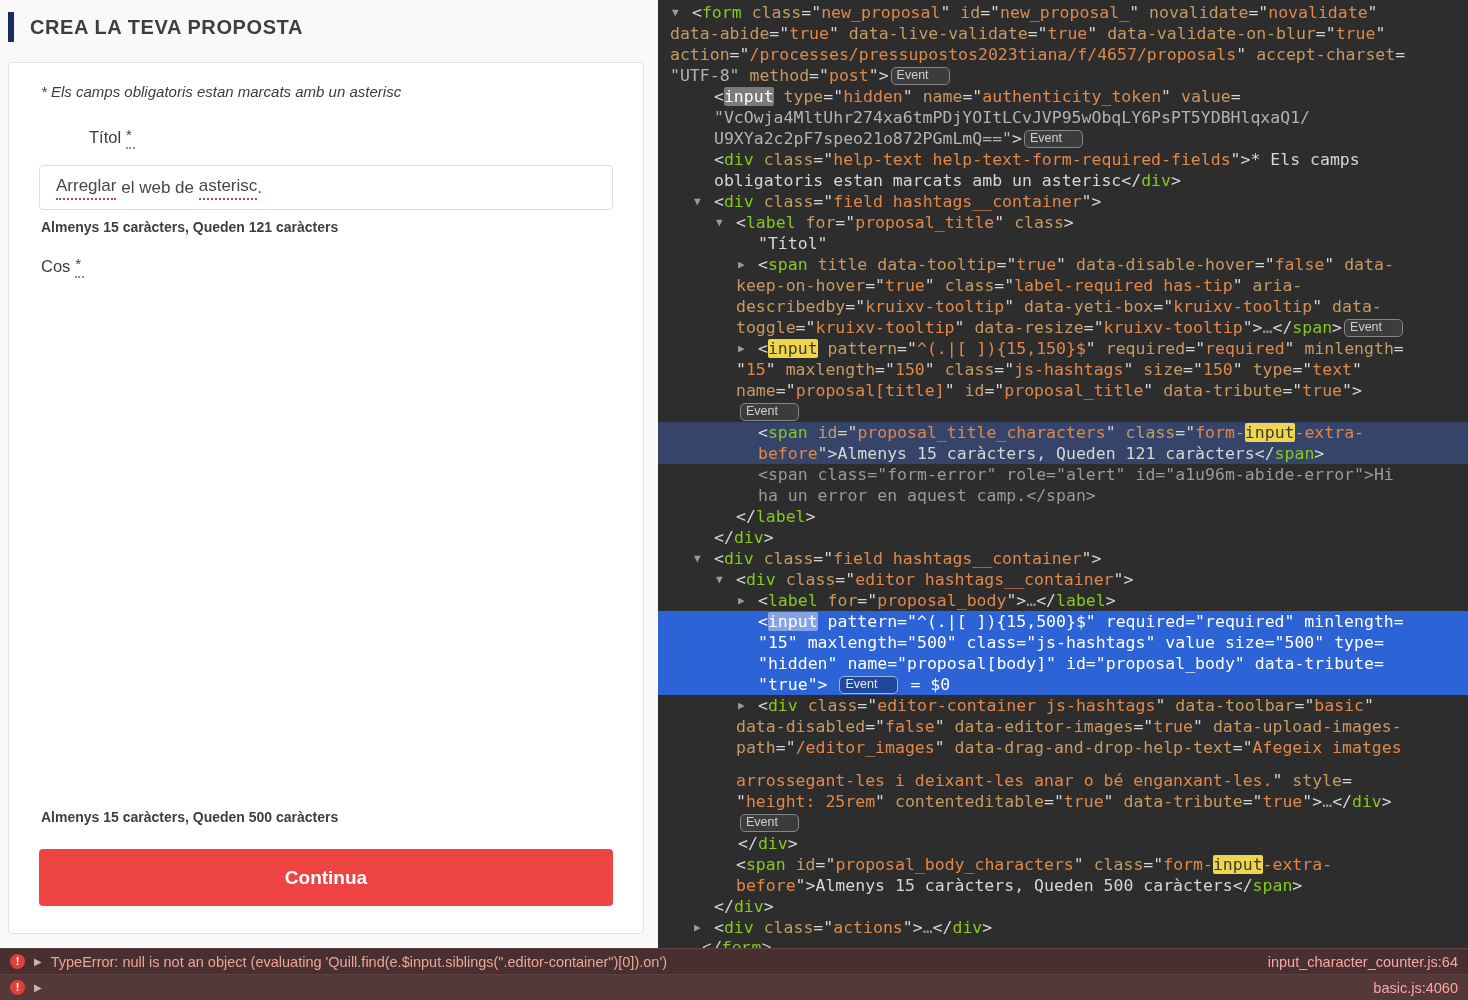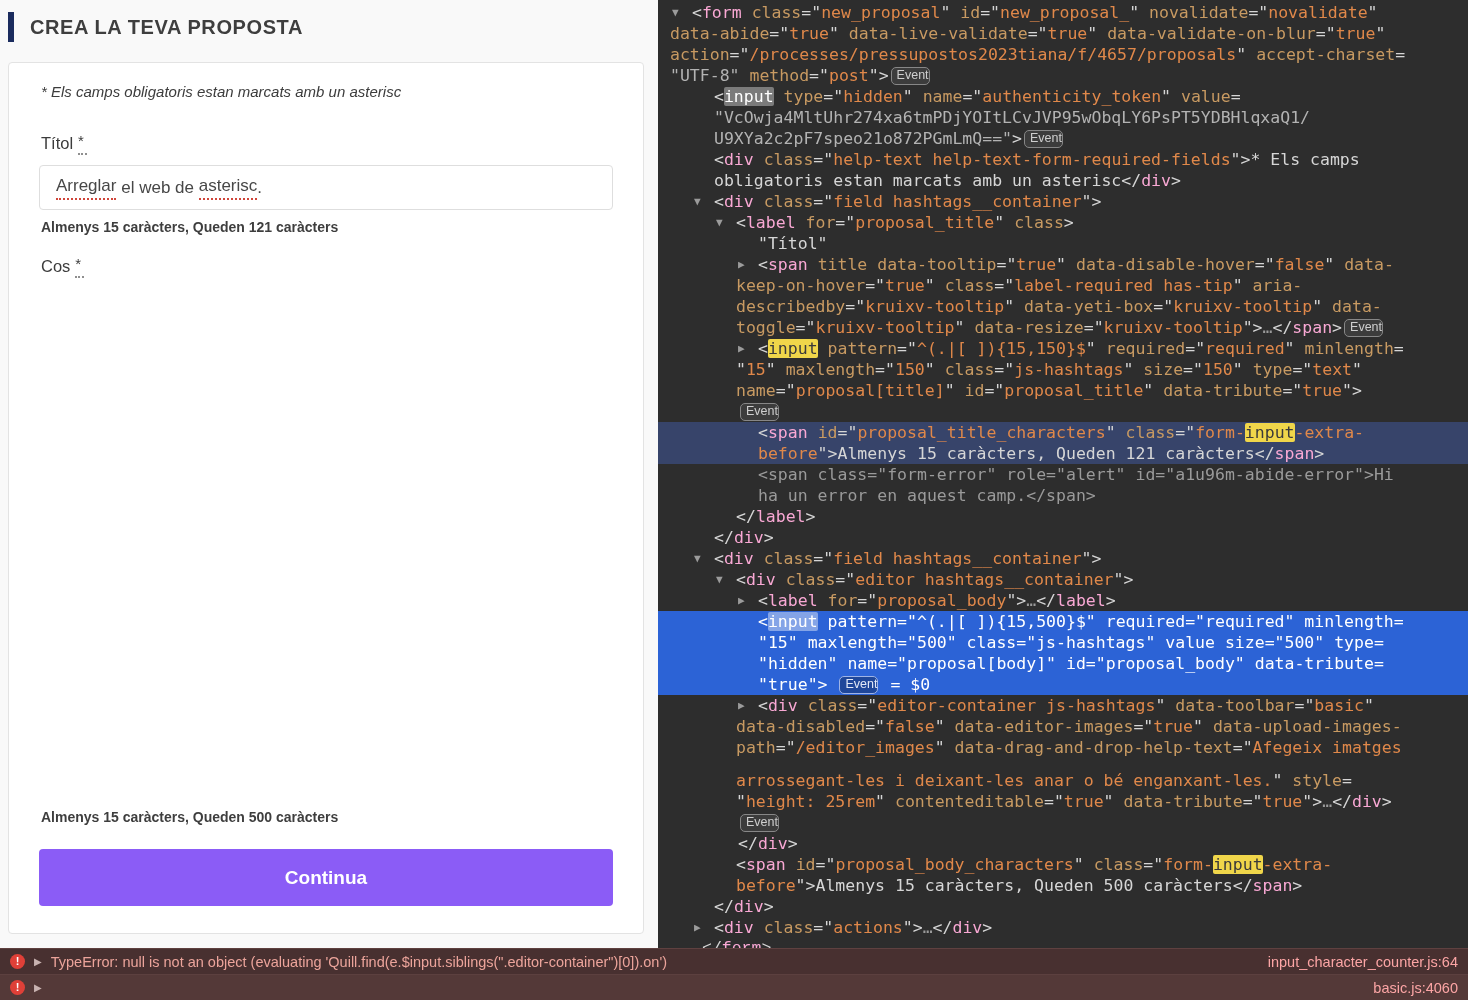--- a/index.html
+++ b/index.html
@@ -17,40 +17,40 @@
   .req-note { position:absolute; left:32px; top:20px; font-style:italic; font-size:15px; color:#3c3c3c; }
   .field-label { position:absolute; left:32px; font-size:16.5px; color:#3c3c3c; }
   .ast { position:relative; font-size:15px; vertical-align:3px; margin-left:5px; color:#3c3c3c; }
   .ast::after { content:""; position:absolute; left:0; top:21px; width:9px;
                 border-bottom:2px dotted #8f8f8f; }
   .text-input { position:absolute; left:30px; top:102px; width:574px; height:45px; background:#fff;
                 border:1px solid #dedede; border-radius:4px; font-size:17px; color:#474747;
                 padding:0 16px; display:flex; align-items:center; white-space:pre; }
   .miss { border-bottom:2px dotted #d0453a; padding-bottom:2px; }
   .helper { position:absolute; left:32px; font-size:14px; font-weight:700; color:#3e3e3e; }
-  .submit-btn { position:absolute; left:30px; top:786px; width:574px; height:57px; background:#8b5cf6;
+  .submit-btn { position:absolute; left:30px; top:786px; width:574px; height:57px; background:#ef4444;
                 border:none; border-radius:4px; color:#fff; font-size:19px; font-weight:600;
                 font-family:"Liberation Sans", sans-serif; cursor:pointer; }
 
   
   .inspector { position:absolute; left:658px; top:0; width:810px; height:1000px; background:#2d2d2d; }
   .code { position:absolute; left:0; top:2px; width:810px; }
   .cl { position:relative; height:21px; line-height:21px; white-space:pre;
         font-family:"DejaVu Sans Mono", monospace; font-size:16.5px; color:#d6d6d6; }
   .cl.navy { background:#37446a; }
   .cl.blue { background:#2c63d6; }
   .tri { position:absolute; font-size:11px; color:#9b9b9b; top:0; }
-  .tk-p { color:#d6d6d6; } .tk-t { color:#f9a8d4; } .tk-a { color:#c89a62; }
+  .tk-p { color:#d6d6d6; } .tk-t { color:#84cc16; } .tk-a { color:#c89a62; }
   .tk-v { color:#e0884a; } .tk-s { color:#b3b3b3; } .tk-d { color:#9a9a9a; } .tk-w { color:#ffffff; }
   .tk-hl  { background:#f0d64a; color:#3a3a3a; border-radius:2px; }
   .tk-hlg { background:#7b7b7b; color:#fff; border-radius:2px; }
   .tk-hlw { background:rgba(255,255,255,.42); color:#fff; border-radius:2px; }
   .badge { display:inline-block; border:1px solid #878787; border-radius:5px; background:#3c3c3c;
            color:#cfcfcf; font-family:"Liberation Sans", sans-serif; font-size:12.5px;
-           line-height:15px; padding:0 0 1px 5px; margin:0 2px; vertical-align:2px;text-align:right; }
+           line-height:15px; padding:0 20px 1px 5px; margin:0 2px; vertical-align:2px;text-align:right; }
   .blue .badge { background:rgba(0,0,0,.28); border-color:#9fb4e6; color:#e3e9f7; }
 
   
   .console { position:absolute; left:0; top:948px; width:1468px; height:52px; }
   .con-row { position:relative; width:100%; height:26px; display:flex; align-items:center;
              font-size:14.5px; }
   .con-row.r0 { background:#483030; border-top:1px solid #5f4140; }
   .con-row.r1 { background:#543938; border-top:1px solid #5c403f; }
   .err-ico { width:15px; height:15px; border-radius:50%; background:#df4038; color:#fff;
              font-weight:700; font-size:11px; line-height:15px; text-align:center;
@@ -66,21 +66,21 @@
 
   <section class="form-panel">
     <div class="page-header">
       <div class="hbar"></div>
       <div class="page-title">CREA LA TEVA PROPOSTA</div>
     </div>
 
     <div class="card">
       <div class="req-note">* Els camps obligatoris estan marcats amb un asterisc</div>
 
-      <div class="field-label" style="top:69px;">
+      <div class="field-label" style="top:63px;margin-left:48px;">
         <span>Títol</span><span class="ast">*</span>
       </div>
 
       <div class="text-input" role="textbox" id="title-input"><span class="miss">Arreglar</span><span> el web de </span><span class="miss">asterisc</span><span>.</span></div>
 
       <div class="helper" style="top:156px;">Almenys 15 caràcters, Queden 121 caràcters</div>
 
       <div class="field-label" style="top:192px;">
         <span>Cos</span><span class="ast">*</span>
       </div>

